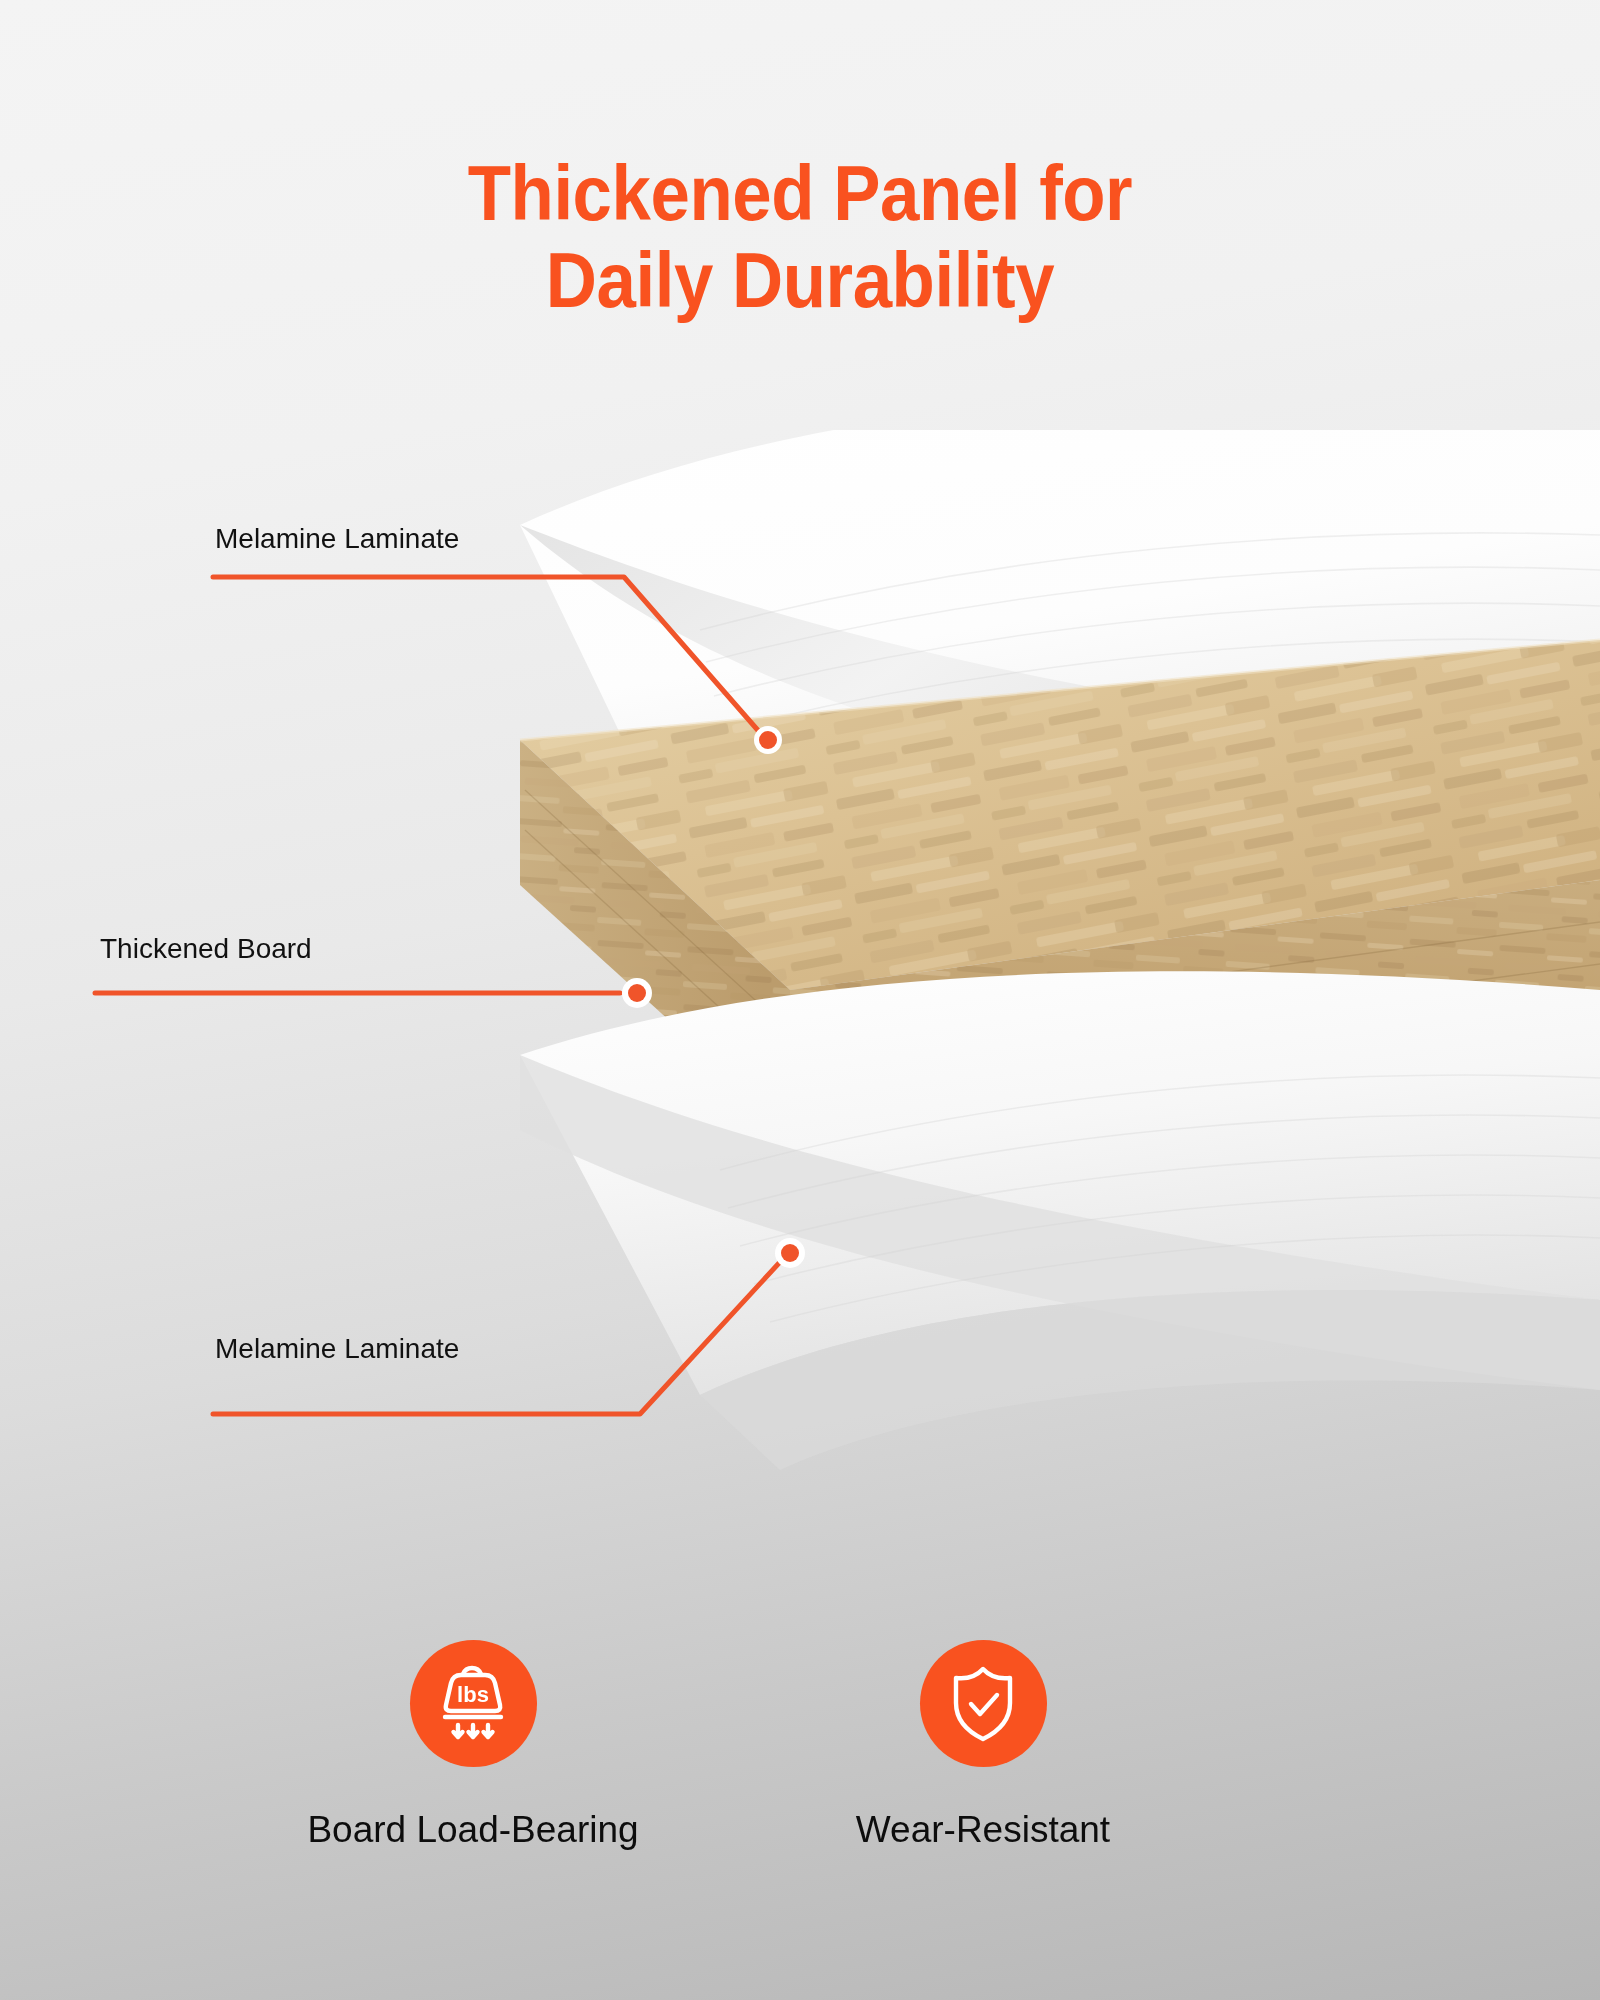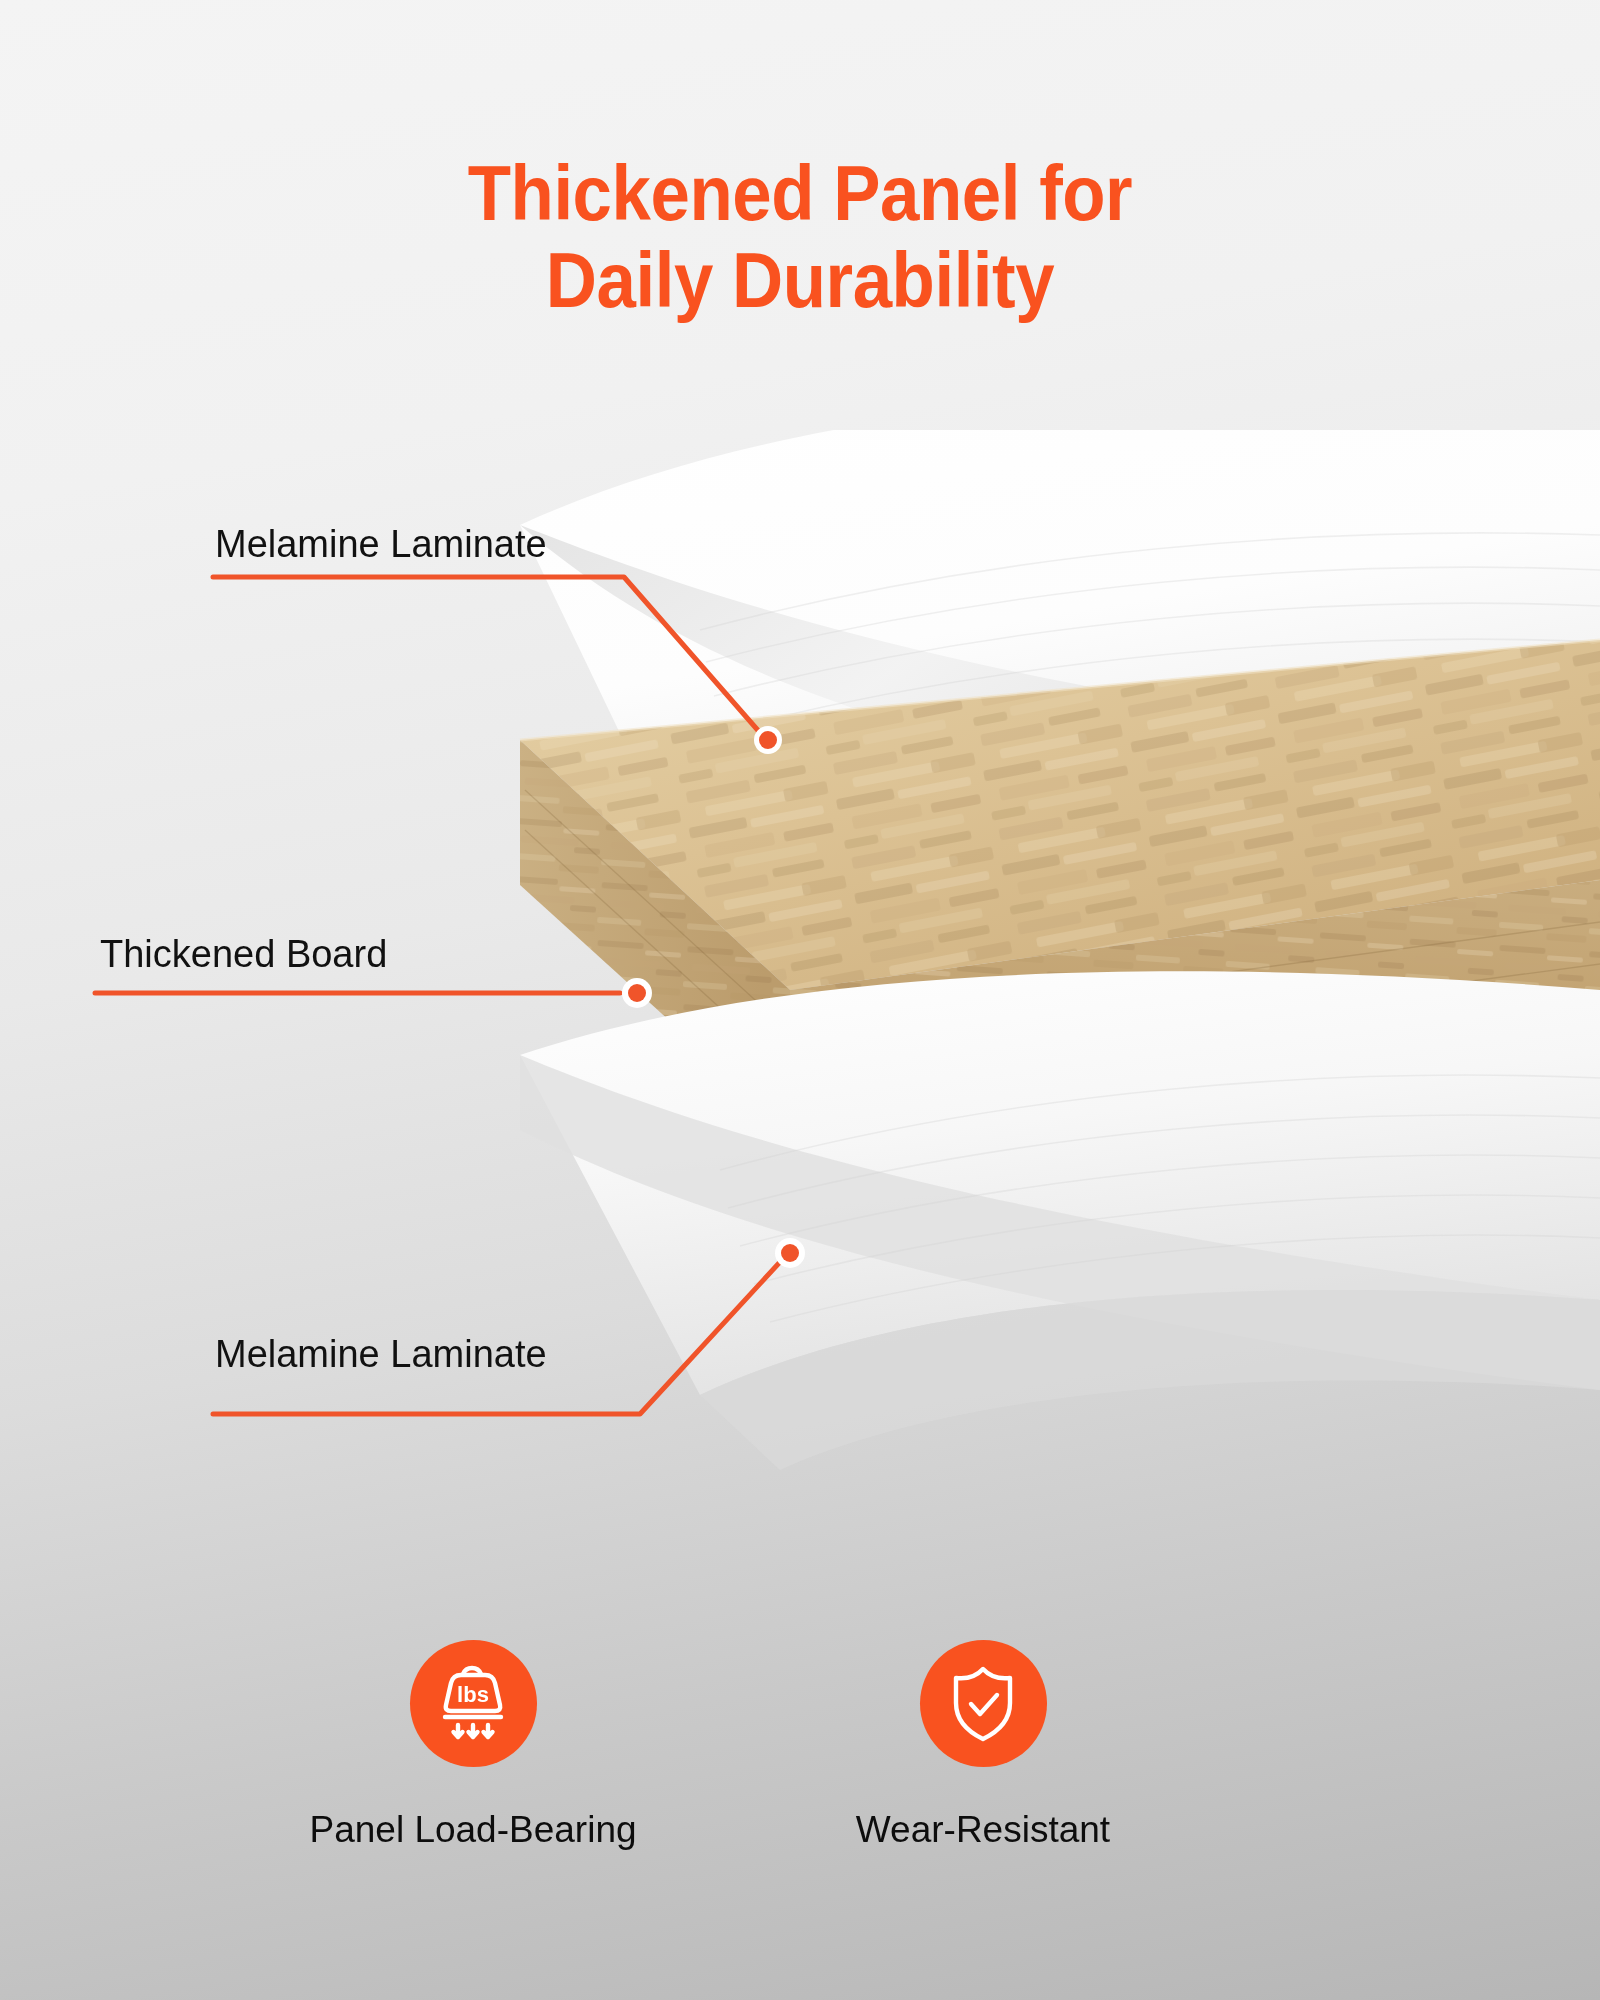--- a/index.html
+++ b/index.html
@@ -20,21 +20,21 @@
   }
   .title .l2 { display:block; }
 
   
   .art { position:absolute; left:0; top:430px; width:1600px; height:1190px; }
   .art svg { display:block; width:1600px; height:1190px; }
 
   
   .callout { position:absolute; }
   .callout .ctext {
-    font-size:38px; color:#111; white-space:nowrap; line-height:1;
+    font-size:28px; color:#111; white-space:nowrap; line-height:1;
   }
   .co-top  { left:215px; top:525px; }
   .co-mid  { left:100px; top:935px; }
   .co-bot  { left:215px; top:1335px; }
 
   .leaders { position:absolute; left:0; top:0; width:1600px; height:2000px; pointer-events:none; }
 
   
   .features {
     position:absolute; left:0; top:1640px; width:1456px;
@@ -201,21 +201,21 @@
           <path d="M33 13 q2.5 -6 9 -6 q6.5 0 9 6"></path>
           <path d="M31 14 h24 q8 0 10 8 l5 22 q1.4 6 -5 6 H21 q-6.4 0 -5 -6 l5 -22 q2 -8 10 -8 Z"></path>
           <path d="M15 56 h56"></path>
           <path d="M28 64 v12 M28 76 l-4.5 -5 M28 76 l4.5 -5"></path>
           <path d="M43 64 v12 M43 76 l-4.5 -5 M43 76 l4.5 -5"></path>
           <path d="M58 64 v12 M58 76 l-4.5 -5 M58 76 l4.5 -5"></path>
         </g>
         <text x="43" y="41" text-anchor="middle" fill="#ffffff" font-family="Liberation Sans, sans-serif" font-size="22" font-weight="bold">lbs</text>
       </svg>
     </div>
-    <div class="flabel">Panel Load-Bearing</div>
+    <div class="flabel">Board Load-Bearing</div>
   </div>
 
 
   <div class="feature">
     <div class="badge">
       <svg width="86" height="86" viewBox="0 0 86 86">
         <g fill="none" stroke="#ffffff" stroke-width="4.4" stroke-linecap="round" stroke-linejoin="round">
           <path d="M43 8 q-10 11 -27 9 v25 q0 23 27 36 q27 -13 27 -36 V17 q-17 2 -27 -9 Z"></path>
           <path d="M31 43 l9 10 l17 -19"></path>
         </g>

